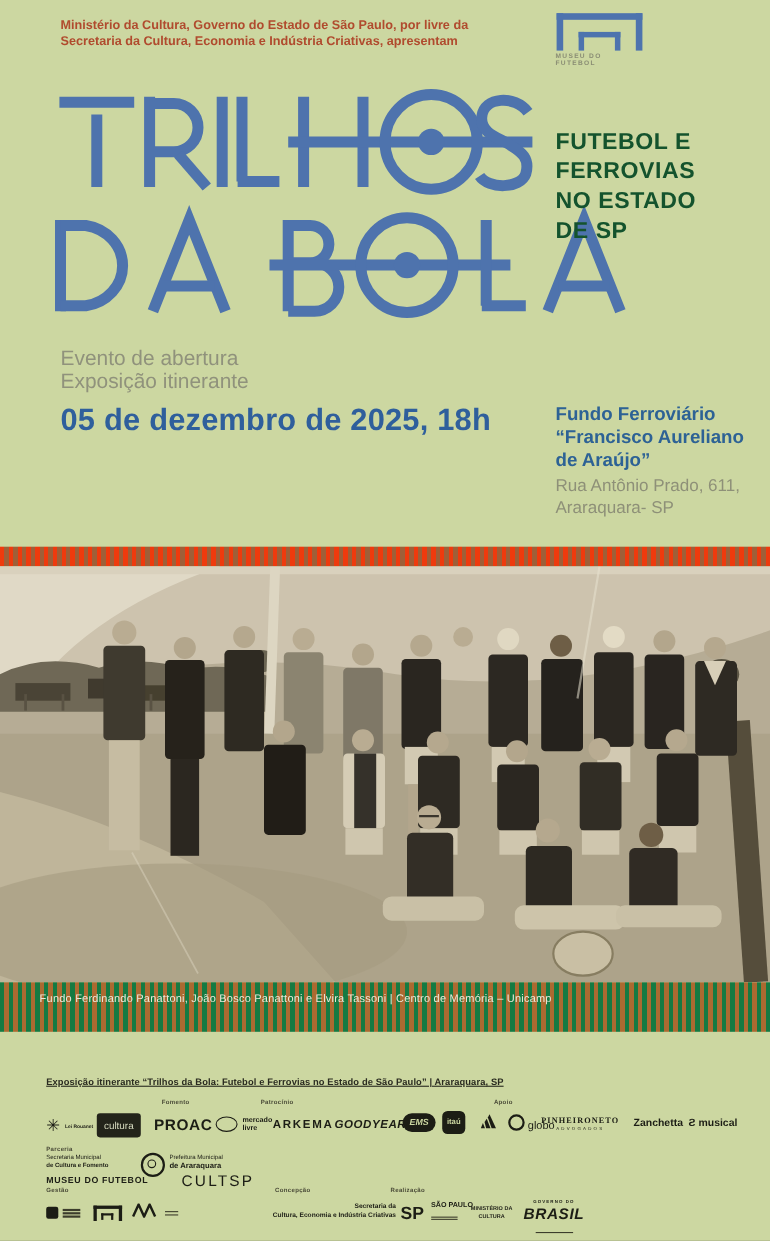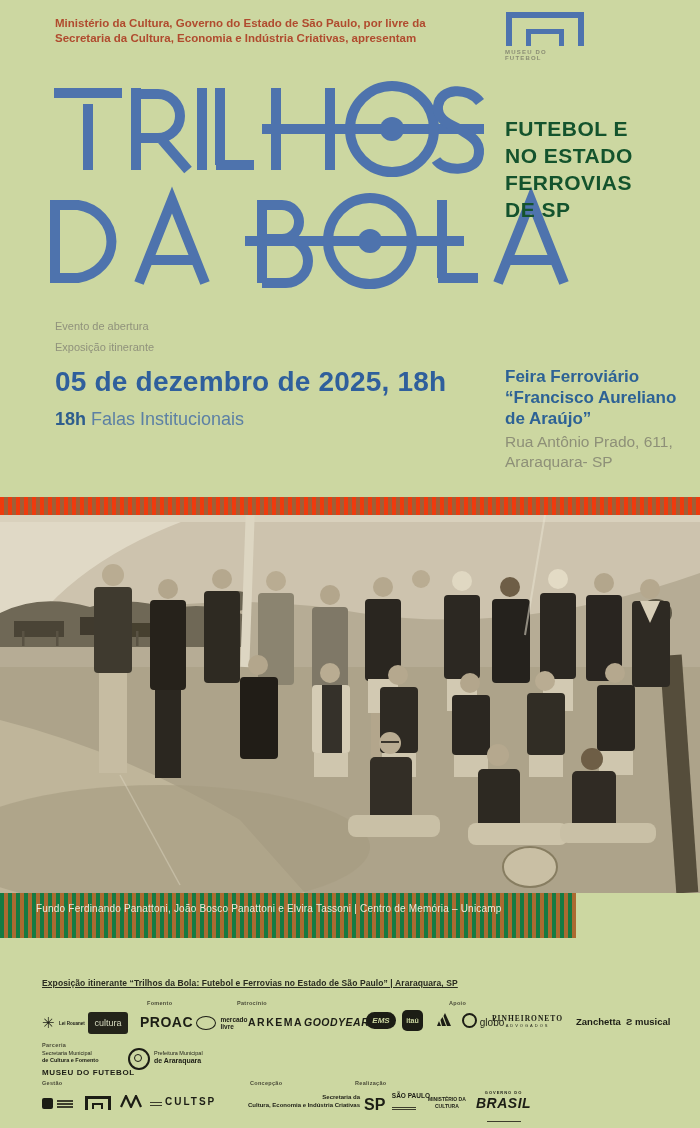--- a/index.html
+++ b/index.html
@@ -14,32 +14,32 @@
   .presenter{left:55px;top:16px;font-size:11.5px;font-weight:700;color:#b04b2e;line-height:15px;}
   .mf-logo{left:505px;top:12px;width:80px;}
   .goal-outer{width:66px;height:28px;border:6px solid #4d73ae;border-bottom:none;margin-left:1px;position:relative;}
   .goal-inner{position:absolute;left:14px;top:11px;width:28px;height:12px;border:5px solid #4d73ae;border-bottom:none;}
   .mf-logo-label{margin-top:3px;font-size:6px;letter-spacing:1.2px;color:#8a8d74;font-weight:700;}
 
   
   .subtitle{left:505px;top:86px;font-size:21px;font-weight:700;color:#14532d;line-height:27px;letter-spacing:0.5px;margin-top:29px;}
 
   
-  .intro{left:55px;top:316px;font-size:11px;color:#90927c;line-height:21px;}
+  .intro{left:55px;top:316px;font-size:19px;color:#90927c;line-height:21px;}
   .date-line{left:55px;top:366px;font-size:28px;font-weight:800;color:#2f5f9c;letter-spacing:0.2px;}
   .schedule{left:55px;top:407px;width:440px;font-size:18px;color:#5c80a4;line-height:24px;}
   .schedule b{color:#2e5d8d;margin-right:5px;}
   .venue{left:505px;top:366px;width:180px;}
   .venue-name{font-size:17px;font-weight:800;color:#2d6295;line-height:21px;}
   .venue-addr{margin-top:3px;font-size:15.5px;color:#8e9078;line-height:20px;}
 
   
   .bar-top{left:0;top:497px;width:700px;height:18px;
     background:repeating-linear-gradient(to right,#ee3a0d 0 4px,#9e5f38 4px 8px);}
-  .bar-caption{left:0;top:893px;width:576px;height:45px;
+  .bar-caption{left:0;top:893px;width:700px;height:45px;
     background:repeating-linear-gradient(to right,#157a42 0 4px,#ab6a31 4px 8px);}
   .caption-text{position:absolute;left:36px;top:10px;font-size:10px;color:#ece9da;letter-spacing:0.2px;}
 
   
   .photo{left:0;top:515px;width:700px;height:378px;background:#c9bfab;}
   .photo svg{display:block;}
 
   
   .credit{left:42px;top:978px;font-size:8.5px;font-weight:700;color:#2a2b20;letter-spacing:0.1px;text-decoration:underline;}
   .lab{font-size:5.5px;font-weight:700;color:#4a4b38;letter-spacing:0.3px;}
@@ -119,39 +119,38 @@
         <path d="M468,182 H514"></path>
     </g>
     <g fill="#4e73ad">
       <circle cx="352" cy="51" r="12"></circle>
       <circle cx="330" cy="163" r="12"></circle>
     </g>
   </svg>
 
   <div class="abs subtitle">
     <div>FUTEBOL E</div>
+    <div>FERROVIAS</div>
     <div>NO ESTADO</div>
-    <div>FERROVIAS</div>
     <div>DE SP</div>
   </div>
 
   <div class="abs intro">
     <div>Evento de abertura</div>
     <div>Exposição itinerante</div>
   </div>
 
   <div class="abs date-line">05 de dezembro de 2025, 18h</div>
 
   <div class="abs schedule">
-    <div><b>18h</b><span>Falas Institucionais</span></div>
   </div>
 
   <div class="abs venue">
     <div class="venue-name">
-      <div>Feira Ferroviário</div>
+      <div>Fundo Ferroviário</div>
       <div>“Francisco Aureliano</div>
       <div>de Araújo”</div>
     </div>
     <div class="venue-addr">
       <div>Rua Antônio Prado, 611,</div>
       <div>Araraquara- SP</div>
     </div>
   </div>
 
   <div class="abs bar-top"></div>
@@ -340,21 +339,21 @@
   </div>
   <div class="logo-item" style="left:85px;top:1096px">
       <div class="goal-mini"></div>
     </div>
   <div class="logo-item" style="left:120px;top:1094px">
     <svg width="24" height="13" viewBox="0 0 24 13">
       <path d="M1,12 L6,1 L11,12 L16,1 L21,12" stroke="#1c1d15" stroke-width="2.2" fill="none"></path>
     </svg>
     <span class="bars" style="margin-left:2px"><i style="width:12px"></i><i style="width:12px"></i></span>
   </div>
-  <div class="logo-item" style="left:165px;top:1096px;font-size:10px;font-weight:700;letter-spacing:2px">CULTSP</div>
+  <div class="logo-item" style="left:165px;top:1065px;font-size:14px;font-weight:400;letter-spacing:2px">CULTSP</div>
   <div class="logo-item" style="left:242px;top:1094px;width:118px;text-align:right;font-size:6px;font-weight:700;line-height:7.5px">
     <span>Secretaria da</span><br>
     <span>Cultura, Economia e Indústria Criativas</span>
   </div>
   <div class="logo-item" style="left:364px;top:1092px">
     <span style="font-size:16px;font-weight:900;vertical-align:middle">SP</span>
     <span style="display:inline-block;vertical-align:middle;margin-left:2px">
       <span style="font-size:6.5px;font-weight:900;display:block">SÃO PAULO</span>
       <span class="bars"><i style="width:24px;height:1px;margin:1px 0"></i><i style="width:24px;height:1px;margin:1px 0"></i></span>
     </span>

